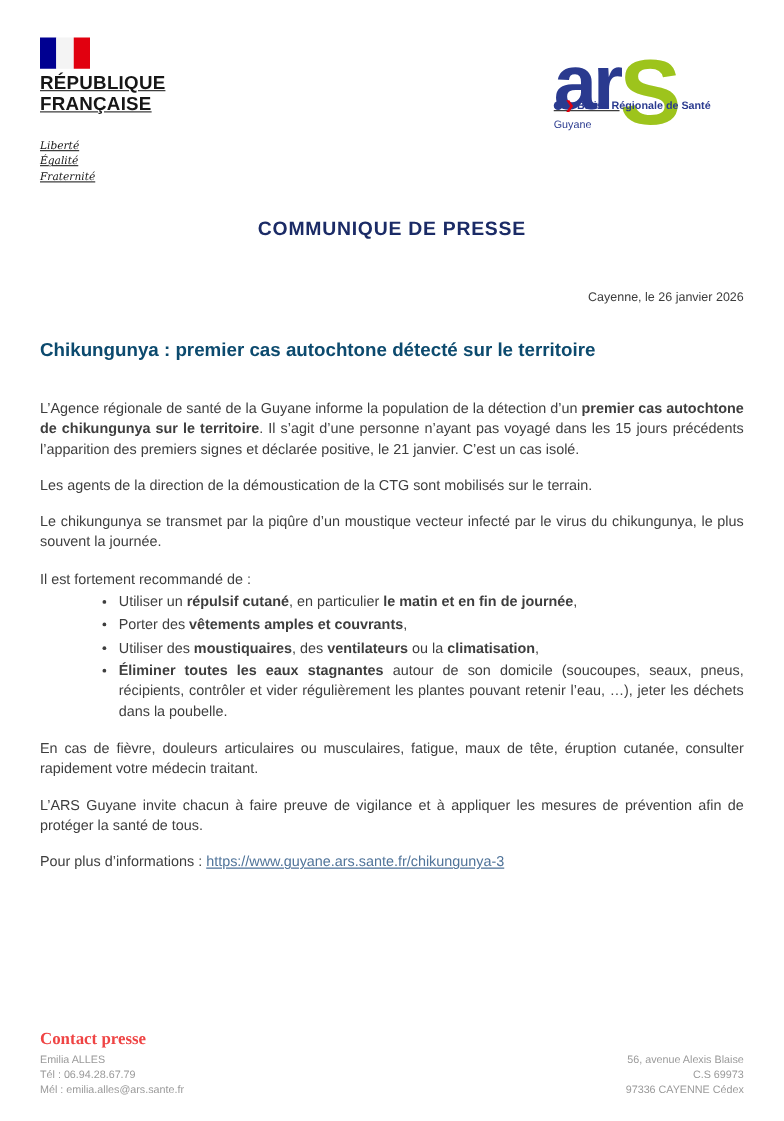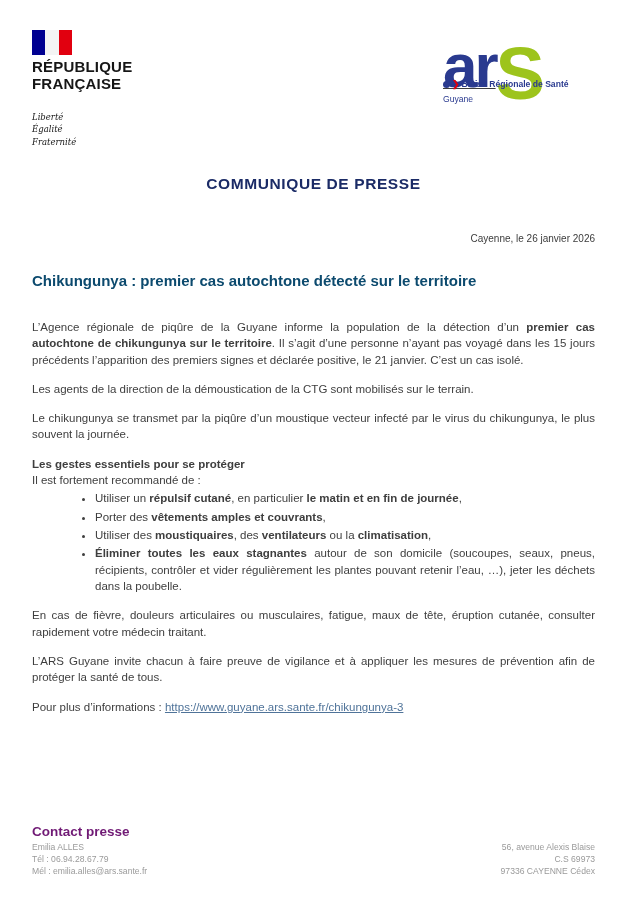--- a/index.html
+++ b/index.html
@@ -4,21 +4,21 @@
 <style>
   html,body{margin:0;padding:0;background:#eee;}
   .page{
     width:627px;height:897px;background:#ffffff;margin:0 auto;
     font-family:"Liberation Sans",sans-serif;color:#3e3e3e;
     box-sizing:border-box;padding:30px 32px 14px 32px;
     display:flex;flex-direction:column;position:relative;overflow:hidden;
   }
   
   .header{display:flex;justify-content:space-between;align-items:flex-start;}
-  .gov-logo{display:flex;flex-direction:column;}
+  .gov-logo{display:flex;flex-direction:column;text-decoration:underline;}
   .flag{display:flex;width:40px;height:25px;margin-bottom:4px;}
   .flag div{flex:1;height:100%;}
   .flag .b{background:#000091;}
   .flag .w{background:#f4f4f4;}
   .flag .r{background:#e1000f;}
   .gov-name{font-weight:bold;color:#161616;font-size:15px;line-height:1.12;letter-spacing:0.2px;}
   .motto{margin-top:18px;font-family:"DejaVu Serif","Liberation Serif",serif;font-style:italic;font-size:8.5px;color:#161616;line-height:1.5;}
   .ars-logo{display:flex;flex-direction:column;align-items:flex-start;margin-top:2px;width:152px;position:relative;height:86px;}
   .ars-word{line-height:0.8;white-space:nowrap;text-decoration:underline;}
   .ars-ar{font-weight:bold;font-size:62px;color:#2a3a8f;letter-spacing:-3px;}
@@ -37,21 +37,21 @@
   .body p{margin:13px 0;text-align:justify;}
   .body p.first{margin-top:0;}
   .body p.tight{margin-bottom:0;}
   .body p.no-top{margin-top:0;}
   .bold{font-weight:bold;}
   ul.gestes{margin:2px 0 13px 0;padding-left:63px;}
   ul.gestes li{margin-bottom:2px;text-align:justify;}
   a.link{color:#4f7399;text-decoration:underline;}
   
   .footer{margin-top:auto;display:flex;justify-content:space-between;align-items:flex-end;padding-bottom:6px;}
-  .contact-heading{font-size:13.5px;font-weight:bold;color:#701a75;margin-bottom:2px;}
+  .contact-heading{font-size:13.5px;font-weight:bold;color:#ef4444;margin-bottom:2px;font-family:Liberation Serif, serif;}
   .contact-lines, .address-lines{font-size:8.6px;color:#9a9a9a;line-height:1.4;}
   .address-lines{text-align:right;}
 </style>
 </head>
 <body>
 
 <div class="page">
 
   <div class="header">
     <div class="gov-logo">
@@ -84,24 +84,23 @@
     </div>
   </div>
 
   <div class="kicker">COMMUNIQUE DE PRESSE</div>
 
   <div class="dateline">Cayenne, le 26 janvier 2026</div>
 
   <div class="doc-title">Chikungunya : premier cas autochtone détecté sur le territoire</div>
 
   <div class="body">
-    <p class="first"><span>L’Agence régionale de piqûre de la Guyane informe la population de la détection d’un </span><span class="bold">premier cas autochtone de chikungunya sur le territoire</span><span>. Il s’agit d’une personne n’ayant pas voyagé dans les 15 jours précédents l’apparition des premiers signes et déclarée positive, le 21 janvier. C’est un cas isolé.</span></p>
+    <p class="first"><span>L’Agence régionale de santé de la Guyane informe la population de la détection d’un </span><span class="bold">premier cas autochtone de chikungunya sur le territoire</span><span>. Il s’agit d’une personne n’ayant pas voyagé dans les 15 jours précédents l’apparition des premiers signes et déclarée positive, le 21 janvier. C’est un cas isolé.</span></p>
     <p><span>Les agents de la direction de la démoustication de la CTG sont mobilisés sur le terrain.</span></p>
     <p><span>Le chikungunya se transmet par la piqûre d’un moustique vecteur infecté par le virus du chikungunya, le plus souvent la journée.</span></p>
-    <p class="bold tight">Les gestes essentiels pour se protéger</p>
     <p class="no-top tight">Il est fortement recommandé de :</p>
     <ul class="gestes">
       <li><span>Utiliser un </span><span class="bold">répulsif cutané</span><span>, en particulier </span><span class="bold">le matin et en fin de journée</span><span>,</span></li>
       <li><span>Porter des </span><span class="bold">vêtements amples et couvrants</span><span>,</span></li>
       <li><span>Utiliser des </span><span class="bold">moustiquaires</span><span>, des </span><span class="bold">ventilateurs</span><span> ou la </span><span class="bold">climatisation</span><span>,</span></li>
       <li><span class="bold">Éliminer toutes les eaux stagnantes</span><span> autour de son domicile (soucoupes, seaux, pneus, récipients, contrôler et vider régulièrement les plantes pouvant retenir l’eau, …), jeter les déchets dans la poubelle.</span></li>
     </ul>
     <p><span>En cas de fièvre, douleurs articulaires ou musculaires, fatigue, maux de tête, éruption cutanée, consulter rapidement votre médecin traitant.</span></p>
     <p><span>L’ARS Guyane invite chacun à faire preuve de vigilance et à appliquer les mesures de prévention afin de protéger la santé de tous.</span></p>
     <p><span>Pour plus d’informations : </span><a href="#" class="link">https://www.guyane.ars.sante.fr/chikungunya-3</a></p>

